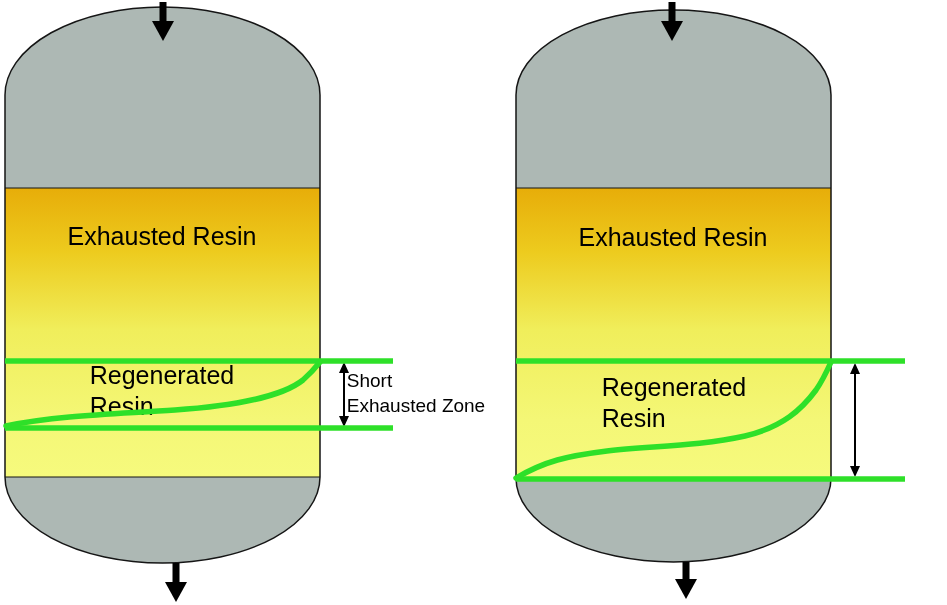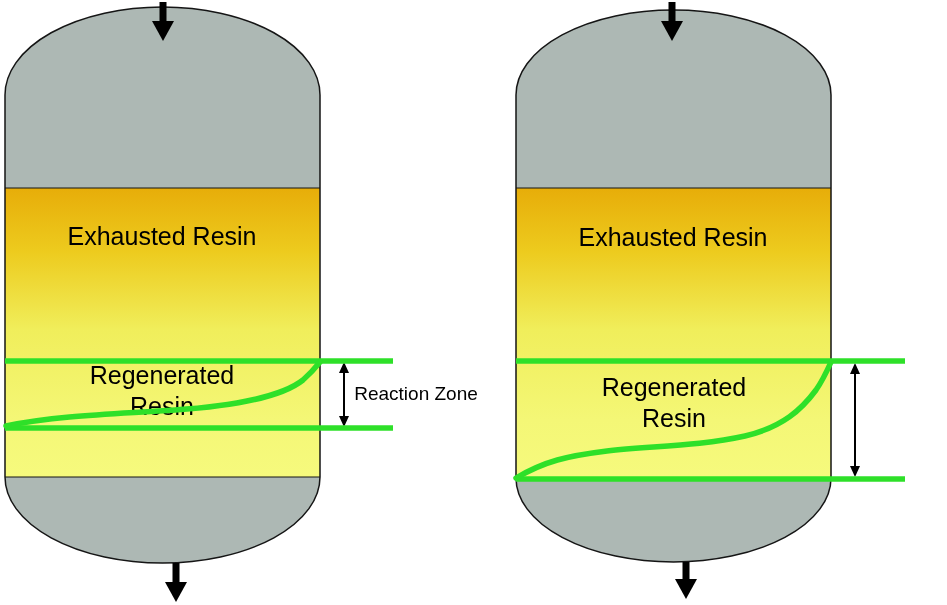--- a/index.html
+++ b/index.html
@@ -1,19 +1,19 @@
 <!DOCTYPE html>
 <html><head>
 <meta charset="utf-8">
 <style>
   html,body{margin:0;padding:0;background:#ffffff;}
   .canvas{position:relative;width:947px;height:605px;background:#ffffff;overflow:hidden;
           font-family:"Liberation Sans",sans-serif;}
   .canvas svg{position:absolute;left:0;top:0;}
-  .label{position:absolute;transform:translate(-50%,-50%);color:#000;text-align:center;
+  .label{position:absolute;transform:translate(-50%,-50%);color:#000;text-align:left;
          white-space:nowrap;}
   .resin-label{font-size:25px;line-height:31px;}
   .zone-label{font-size:19px;}
   .zone-label-a{line-height:25px;}
   .zone-label-b{line-height:24px;}
   .overlay{pointer-events:none;}
 </style>
 </head>
 <body>
 
@@ -73,21 +73,22 @@
   <div class="label resin-label" style="left:162px;top:391px;">
     <div>Regenerated</div>
     <div>Resin</div>
   </div>
   <div class="label resin-label" style="left:674px;top:403px;">
     <div>Regenerated</div>
     <div>Resin</div>
   </div>
 
   <div class="label zone-label zone-label-a" style="left:416px;top:393px;">
-    <div>Reaction Zone</div>
+    <div>Short</div>
+    <div>Exhausted Zone</div>
   </div>
 
   <svg class="overlay" width="947" height="605" viewBox="0 0 947 605">
     <g>
       <line x1="5" y1="361" x2="393" y2="361" stroke-width="5.5" stroke="#2EE029"></line>
       <line x1="5" y1="428" x2="393" y2="428" stroke-width="5.5" stroke="#2EE029"></line>
       <path d="M6,426 C60,415 120,414 175,410 C235,406 283,396 303,380 C312,372 316,367 320,362" fill="none" stroke-width="5.5" stroke-linecap="round" stroke="#2EE029"></path>
     </g>
     <g>
       <line x1="516" y1="361" x2="905" y2="361" stroke-width="5.5" stroke="#2EE029"></line>

